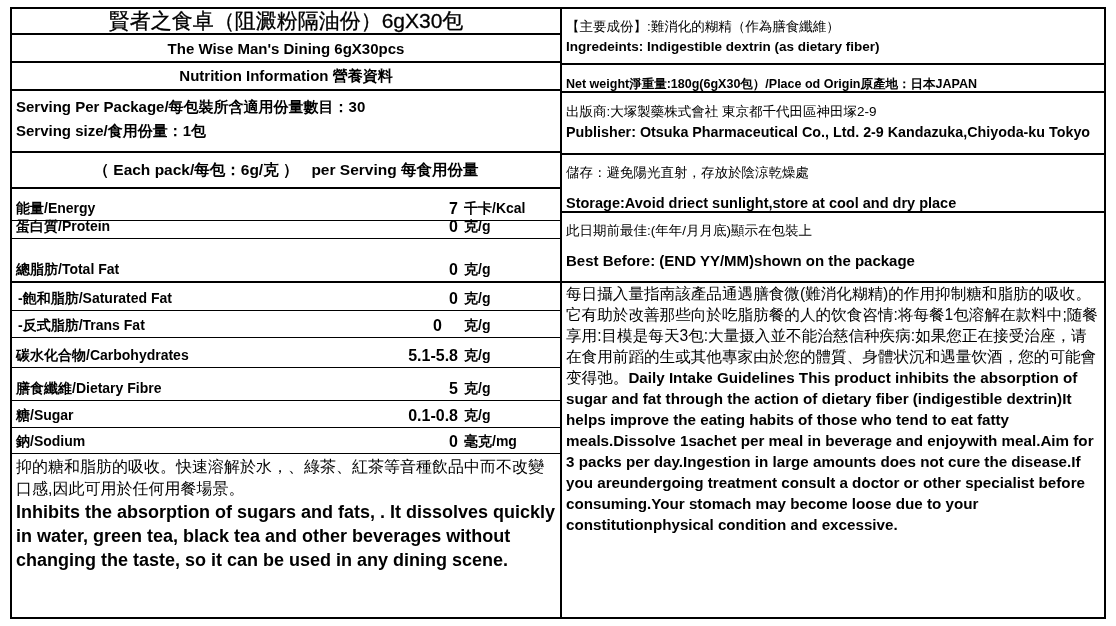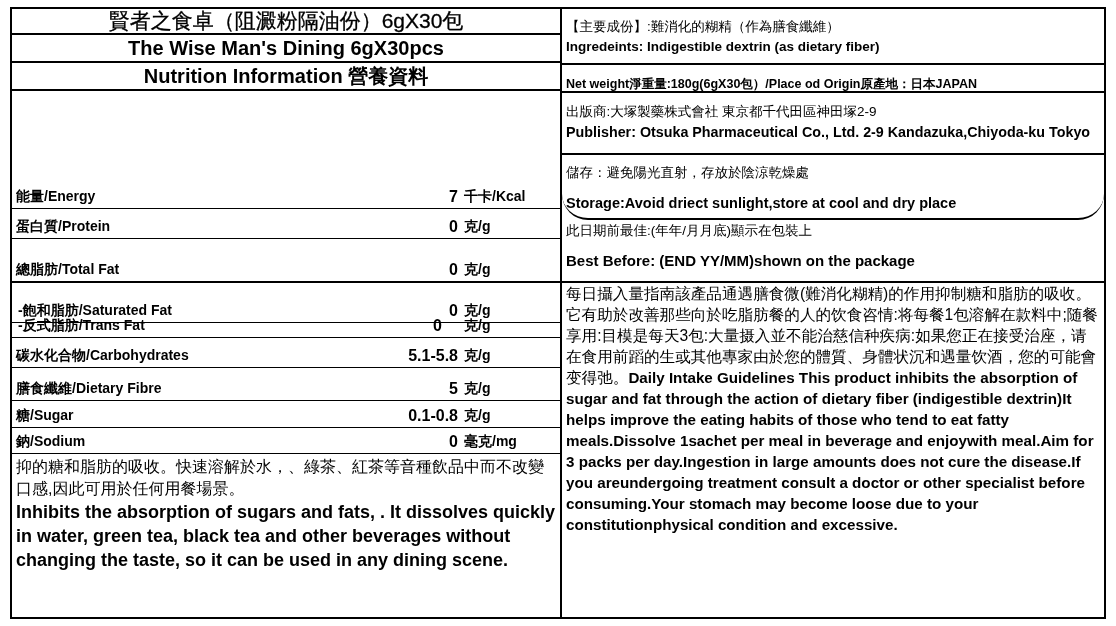--- a/index.html
+++ b/index.html
@@ -5,21 +5,21 @@
   html, body { margin: 0; padding: 0; background: #ffffff; }
   body { width: 1116px; height: 626px; position: relative; overflow: hidden; color: #000; }
   .tbl { position: absolute; top: 7px; border: 2px solid #000000; box-sizing: border-box; }
   #left { left: 10px; width: 552px; height: 612px; font-family: "Liberation Sans", "DejaVu Sans", sans-serif; }
   #right { left: 560px; width: 546px; height: 612px; font-family: "Liberation Sans", "DejaVu Sans", sans-serif; }
   .row { position: absolute; left: 0; right: 0; box-sizing: border-box; border-bottom: 1px solid #000; }
   .row.thick { border-bottom: 2px solid #000; }
   .row.last { border-bottom: none; }
   .center { display: flex; align-items: center; justify-content: center; font-weight: bold; }
   .title { font-size: 21px; font-weight: normal; -webkit-text-stroke: 0.3px #000; }
-  .sub { font-size: 20px; }
+  .sub { font-size: 15px; }
   .serving { padding: 4px 4px; font-size: 15px; font-weight: bold; line-height: 24px; }
   .nut { display: flex; align-items: flex-end; padding: 0 4px 2px 4px; font-size: 14px; font-weight: bold; }
   .nut .name { flex: 1; }
   .nut .val { width: 90px; text-align: right; font-size: 16px; padding-right: 6px; }
   .nut .unit { width: 92px; text-align: left; }
   .indent .name { padding-left: 2px; }
   .desc { padding: 2px 4px; font-size: 15px; line-height: 22px; }
   .desc .zh { font-size: 16px; }
   .desc .en { font-weight: bold; font-size: 18px; line-height: 24px; }
   .r { padding: 8px 4px; font-size: 13.5px; line-height: 20px; }
@@ -28,37 +28,42 @@
   .guide { padding: 0 4px; font-size: 15.2px; line-height: 21px; font-weight: bold; }
   .guide .zh { font-weight: normal; font-size: 15.6px; }
 </style>
 </head>
 <body>
 
 <div id="left" class="tbl">
   <div class="row thick center title" style="top:0;height:26px;">賢者之食卓（阻澱粉隔油份）6gX30包</div>
   <div class="row thick center sub" style="top:26px;height:28px;">The Wise Man's Dining 6gX30pcs</div>
   <div class="row thick center sub" style="top:54px;height:28px;">Nutrition Information 營養資料</div>
+  <div class="row thick serving" style="top:82px;height:62px;">
+    <div>Serving Per Package/每包裝所含適用份量數目：30</div>
+    <div>Serving size/食用份量：1包</div>
+  </div>
+  <div class="row thick center sub" style="top:144px;height:36px;font-size:15.5px;white-space:pre;">（ Each pack/每包：6g/克 ）   per Serving 每食用份量</div>
 
-  <div class="row nut" style="top:180px;height:20px;">
+  <div class="row nut" style="top:180px;height:32px;">
     <span class="name">能量/Energy</span>
     <span class="val">7</span>
     <span class="unit">千卡/Kcal</span>
   </div>
   <div class="row nut" style="top:208px;height:22px;">
     <span class="name">蛋白質/Protein</span>
     <span class="val">0</span>
     <span class="unit">克/g</span>
   </div>
   <div class="row thick nut" style="top:230px;height:44px;">
     <span class="name">總脂肪/Total Fat</span>
     <span class="val">0</span>
     <span class="unit">克/g</span>
   </div>
-  <div class="row nut indent" style="top:274px;height:40px;">
+  <div class="row nut indent" style="top:274px;height:28px;">
     <span class="name">-飽和脂肪/Saturated Fat</span>
     <span class="val">0</span>
     <span class="unit">克/g</span>
   </div>
   <div class="row nut indent" style="top:302px;height:27px;gap:16px;">
     <span class="name">-反式脂肪/Trans Fat</span>
     <span class="val">0</span>
     <span class="unit">克/g</span>
   </div>
   <div class="row nut" style="top:329px;height:30px;">
@@ -90,21 +95,21 @@
 <div id="right" class="tbl">
   <div class="row thick r" style="top:0;height:56px;">
     <div class="plain">【主要成份】:難消化的糊精（作為膳食纖維）</div>
     <div><b>Ingredeints: Indigestible dextrin (as dietary fiber)</b></div>
   </div>
   <div class="row thick r" style="top:56px;height:28px;font-size:12.5px;font-weight:bold;line-height:22px;">Net weight淨重量:180g(6gX30包）/Place od Origin原產地：日本JAPAN</div>
   <div class="row thick r" style="top:84px;height:62px;overflow:hidden;line-height:21px;">
     <div style="font-weight:normal;">出版商:大塚製藥株式會社 東京都千代田區神田塚2-9</div>
     <div style="font-weight:bold;font-size:14.3px;">Publisher: Otsuka Pharmaceutical Co., Ltd. 2-9 Kandazuka,Chiyoda-ku Tokyo</div>
   </div>
-  <div class="row thick r" style="top:146px;height:65px;border-radius:26px;">
+  <div class="row thick r" style="top:146px;height:58px;">
     <div class="plain" style="margin-bottom:10px;">儲存：避免陽光直射，存放於陰涼乾燥處</div>
     <div><b style="font-size:14.5px;">Storage:Avoid driect sunlight,store at cool and dry place</b></div>
   </div>
   <div class="row thick r" style="top:204px;height:70px;">
     <div class="plain" style="margin-bottom:10px;">此日期前最佳:(年年/月月底)顯示在包裝上</div>
     <div><b style="font-size:15px;">Best Before: (END YY/MM)shown on the package</b></div>
   </div>
   <div class="row last guide" style="top:274px;height:334px;">
     <span class="zh">每日攝入量指南該產品通遇膳食微(難消化糊精)的作用抑制糖和脂肪的吸收。它有助於改善那些向於吃脂肪餐的人的饮食咨情:将每餐1包溶解在款料中;随餐享用:目模是每天3包:大量摄入並不能治慈信种疾病:如果您正在接受治座，请在食用前蹈的生或其他專家由於您的體質、身體状沉和遇量饮酒，您的可能會变得弛。</span><span>Daily Intake Guidelines This product  inhibits the absorption of sugar and fat through the action of dietary fiber (indigestible dextrin)It helps improve the eating habits of those who tend to eat fatty meals.Dissolve 1sachet per meal in beverage and enjoywith meal.Aim for 3 packs per day.Ingestion in large amounts does not cure the disease.If you areundergoing treatment consult a doctor or other specialist before consuming.Your stomach may become loose due to your constitutionphysical condition and excessive.</span>
   </div>

